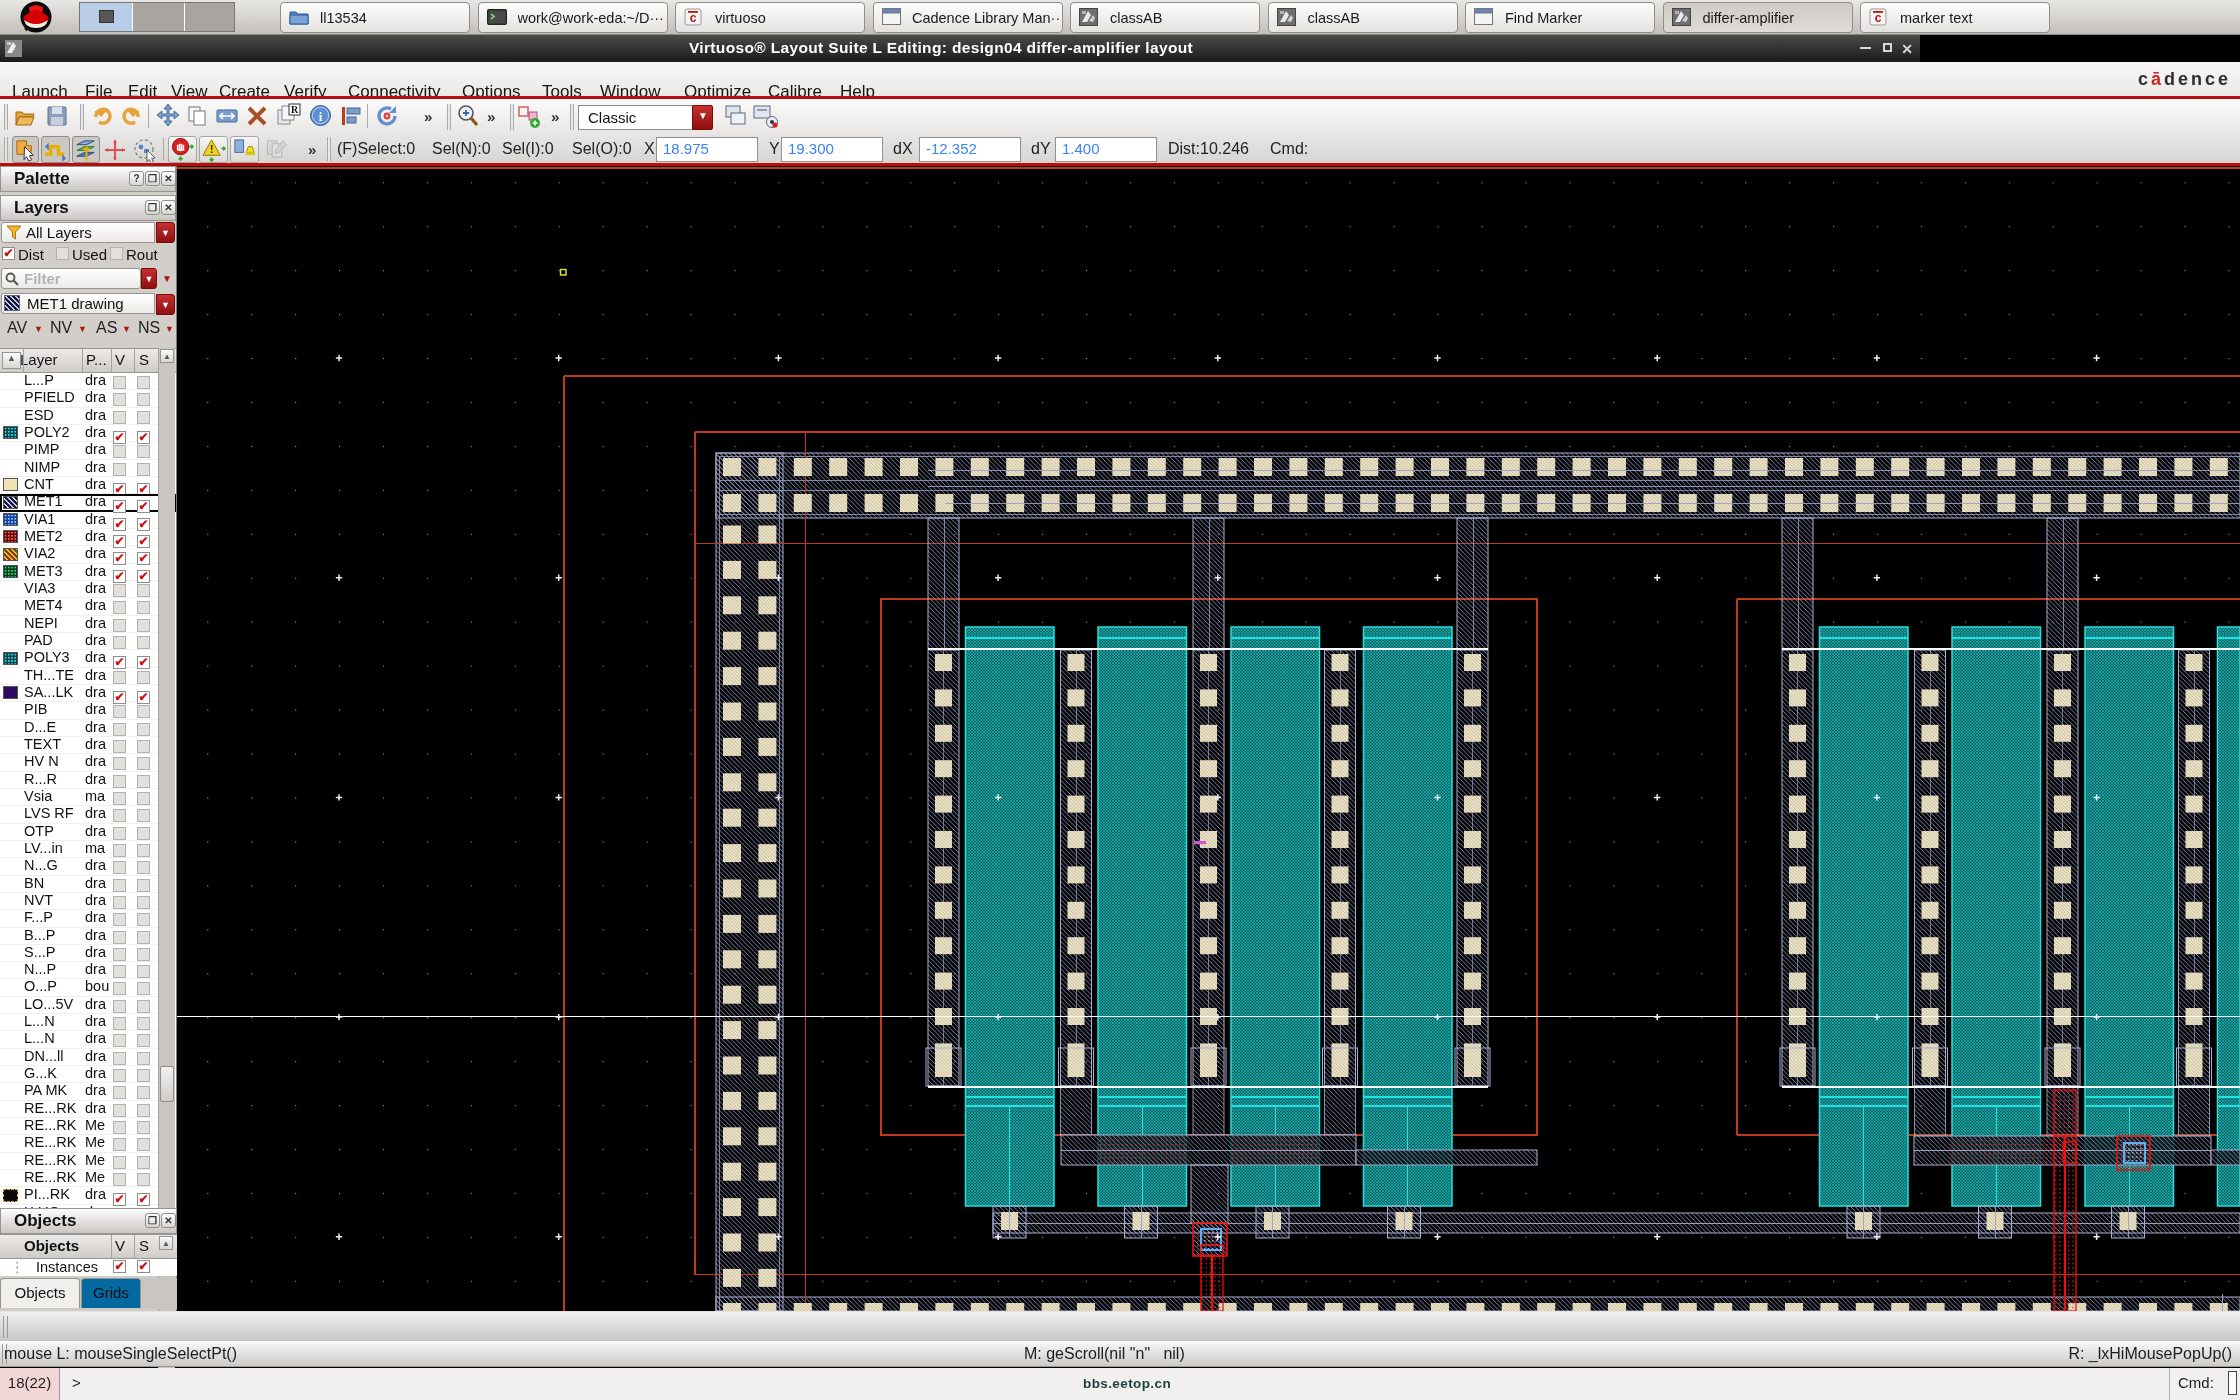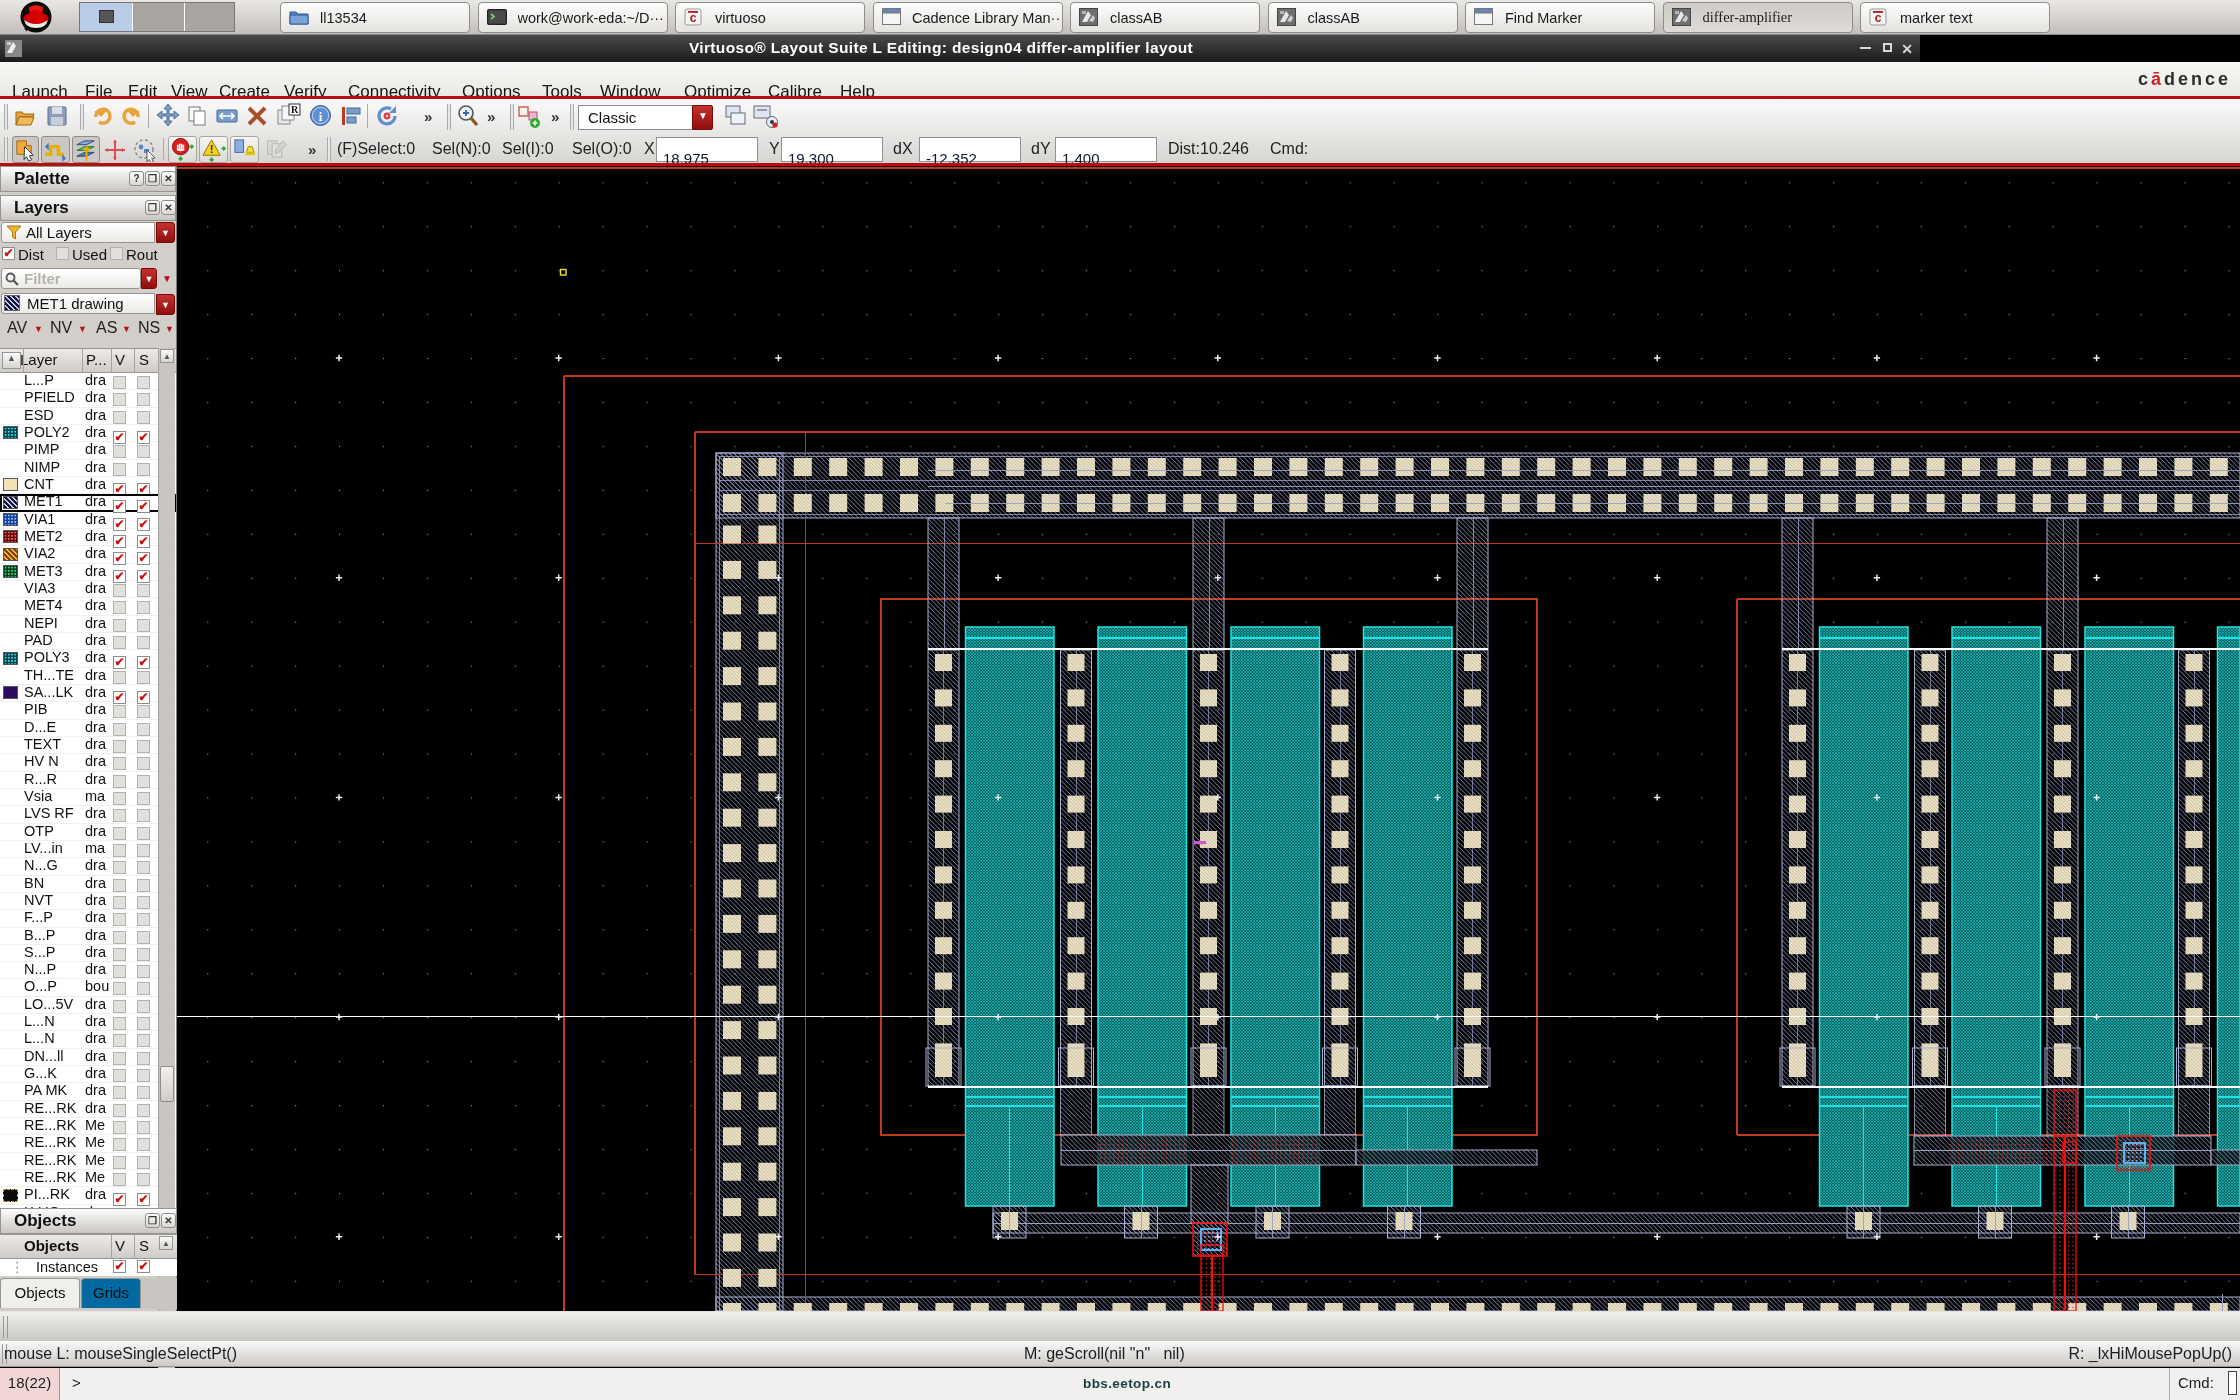--- a/index.html
+++ b/index.html
@@ -1,38 +1,38 @@
 <!DOCTYPE html>
 <html><head><meta charset="utf-8"><style>
 *{margin:0;padding:0;box-sizing:border-box}
 body{width:2240px;height:1400px;position:relative;overflow:hidden;background:#000;font-family:"Liberation Sans",sans-serif;-webkit-font-smoothing:antialiased}
 #taskbar{position:absolute;left:0;top:0;width:2240px;height:35px;background:linear-gradient(#e9e7e4,#c2bfbb);border-bottom:1px solid #8a8884}
 .tbtn{position:absolute;top:2px;height:31px;width:190px;background:linear-gradient(#fdfdfd,#e4e2de);border:1px solid #8f8d89;border-radius:4px;display:flex;align-items:center;padding-left:8px}
-.tbtn.active{background:linear-gradient(#cfccc8,#dedbd7);font-family:Liberation Serif, serif;}
+.tbtn.active{background:linear-gradient(#cfccc8,#dedbd7);}
 .tbtn .ti{width:24px;height:20px;display:inline-block}
 .tbtn .tl{font-size:14.5px;color:#1a1a1a;margin-left:7px;white-space:nowrap;overflow:hidden}
 #titlebar{position:absolute;left:0;top:35px;width:1920px;height:27px;background:linear-gradient(#4a4a4a,#1b1b1b);color:#fff}
 #titlebar .tt{position:absolute;left:-38px;right:0;top:4px;text-align:center;font-weight:bold;font-size:15.5px;letter-spacing:0.35px}
 #menubar{position:absolute;left:0;top:62px;width:2240px;height:34px;background:linear-gradient(#f8f7f5,#ebe9e6)}
 .mi{position:absolute;top:20px;font-size:17px;color:#151515}
 #redline{position:absolute;left:0;top:96px;width:2240px;height:3px;background:#b70f0f}
 #tbar{position:absolute;left:0;top:99px;width:2240px;height:64px;background:linear-gradient(#fbfbfa,#d7d5d2)}
 #tbar2line{position:absolute;left:0;top:133px;width:2240px;height:1px;background:#c4c2bf}
 #redline2{position:absolute;left:0;top:163px;width:2240px;height:3px;background:#b70f0f}
 .ic{position:absolute}
 .ic svg{width:100%;height:100%}
 .handle{position:absolute;width:4px;border-left:1px solid #aaa;border-right:1px solid #aaa;background:#e8e8e8}
 .vsep{position:absolute;width:1px;background:#aaa}
 .chev{position:absolute;font-size:15px;color:#333;font-weight:bold}
 .tbn{position:absolute;top:37px;height:27px;border-radius:3px;display:flex;align-items:center;justify-content:center}
 .tbn.prs{background:#cbc8c4;border:1px solid #8f8d89}
 .tbn:not(.prs):not(.dis){background:linear-gradient(#f6f5f3,#dcdad6);border:1px solid #a8a6a2}
 .tbn.dis{opacity:0.55}
 .t2t{position:absolute;top:41px;font-size:16px;color:#222}
-.fld{position:absolute;top:38px;height:25px;background:#fff;border:1px solid #919191;font-size:15px;color:#0f172a;padding:12px 0 0 6px}
+.fld{position:absolute;top:38px;height:25px;background:#fff;border:1px solid #919191;font-size:15px;color:#3b82f6;padding:2px 0 0 6px}
 #cadence{position:absolute;right:9px;top:7px;font-size:18px;font-weight:bold;color:#2d2d2d;letter-spacing:3px}
 #cadence i{color:#cc2222;font-style:normal}
 
 #palette{position:absolute;left:0;top:166px;width:177px;height:1145px;background:#d2cfcb;border-right:1px solid #7f7d79}
 .phead{position:relative;height:26px;background:linear-gradient(#fdfdfd,#c9c6c2);border:1px solid #979591;font-weight:bold;font-size:17px;color:#111;padding:2px 0 0 13px}
 .pbtn{position:absolute;top:4px;width:15px;height:15px;background:linear-gradient(#fff,#d8d6d2);border:1px solid #8f8d89;border-radius:3px;font-size:10px;text-align:center;line-height:13px;color:#333;font-weight:bold}
 .drow{position:relative;height:23px}
 .dfield{position:absolute;left:1px;top:1px;height:21px;background:linear-gradient(#fff,#eceae7);border:1px solid #979591;border-radius:3px 0 0 3px;font-size:15px;color:#111;padding:1px 0 0 6px}
 .dbtn{position:absolute;top:1px;width:19px;height:21px;background:linear-gradient(#c63030,#8e0f0f);border:1px solid #7a0a0a;border-radius:0 3px 3px 0;color:#fff;font-size:9px;text-align:center;line-height:21px}
 .cb{display:inline-block;width:13px;height:13px;vertical-align:-2px}

